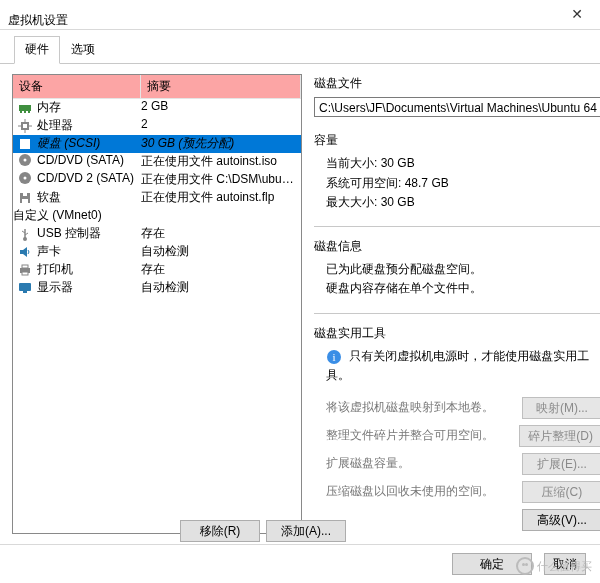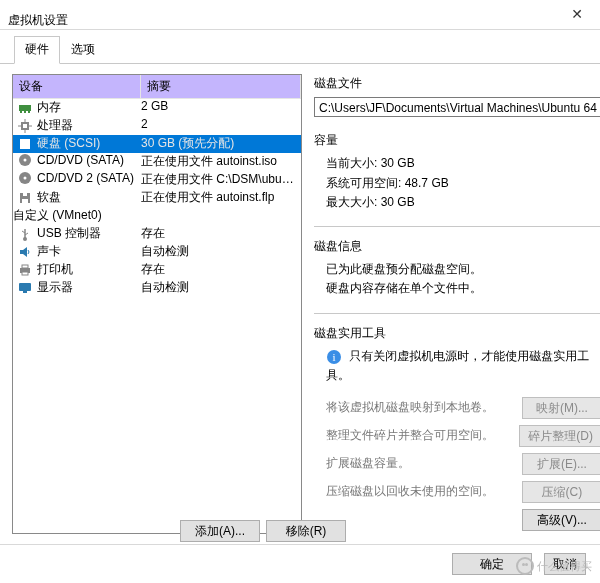--- a/index.html
+++ b/index.html
@@ -69,21 +69,21 @@
   .left-pane {
     width: 290px;
     border: 1px solid #898989;
     background: #fff;
     display: flex;
     flex-direction: column;
     font-size: 12px;
   }
   .list-head {
     display: flex;
-    background: #c4b5fd;
+    background: #fca5a5;
     font-size: 12px;
     border-bottom: 1px solid #e5e5e5;
   }
   .list-head > div {
     padding: 3px 6px;
     border-right: 1px solid #e5e5e5;
   }
   .devcol { width: 128px; }
   .sumcol { flex: 1; }
 
@@ -104,21 +104,22 @@
     overflow: hidden;
   }
   .row .sum {
     flex: 1;
     overflow: hidden;
     text-overflow: ellipsis;
     padding-right: 4px;
   }
   .row.selected {
     background: #0078d7;
-    color: #e5e5e5;
+    color: #000000;
+    font-style: italic;
   }
 
   .ico {
     width: 16px;
     height: 14px;
     display: inline-flex;
     align-items: center;
     justify-content: center;
     flex-shrink: 0;
   }
@@ -462,22 +463,22 @@
 
       <div class="adv-row">
         <button class="btn-win">高级(V)...</button>
       </div>
     </div>
 
   </div>
 </div>
 
 <div class="left-btn-row">
+  <button class="btn-win">移除(R)</button>
   <button class="btn-win">添加(A)...</button>
-  <button class="btn-win">移除(R)</button>
 </div>
 
 <div class="dialog-btn-row">
   <button class="btn-win">确定</button>
   <button class="btn-win" style="min-width:30px;">取消</button>
 </div>
 
 <div class="wm">
   <span class="bug"></span>
   <span>什么值得买</span>

